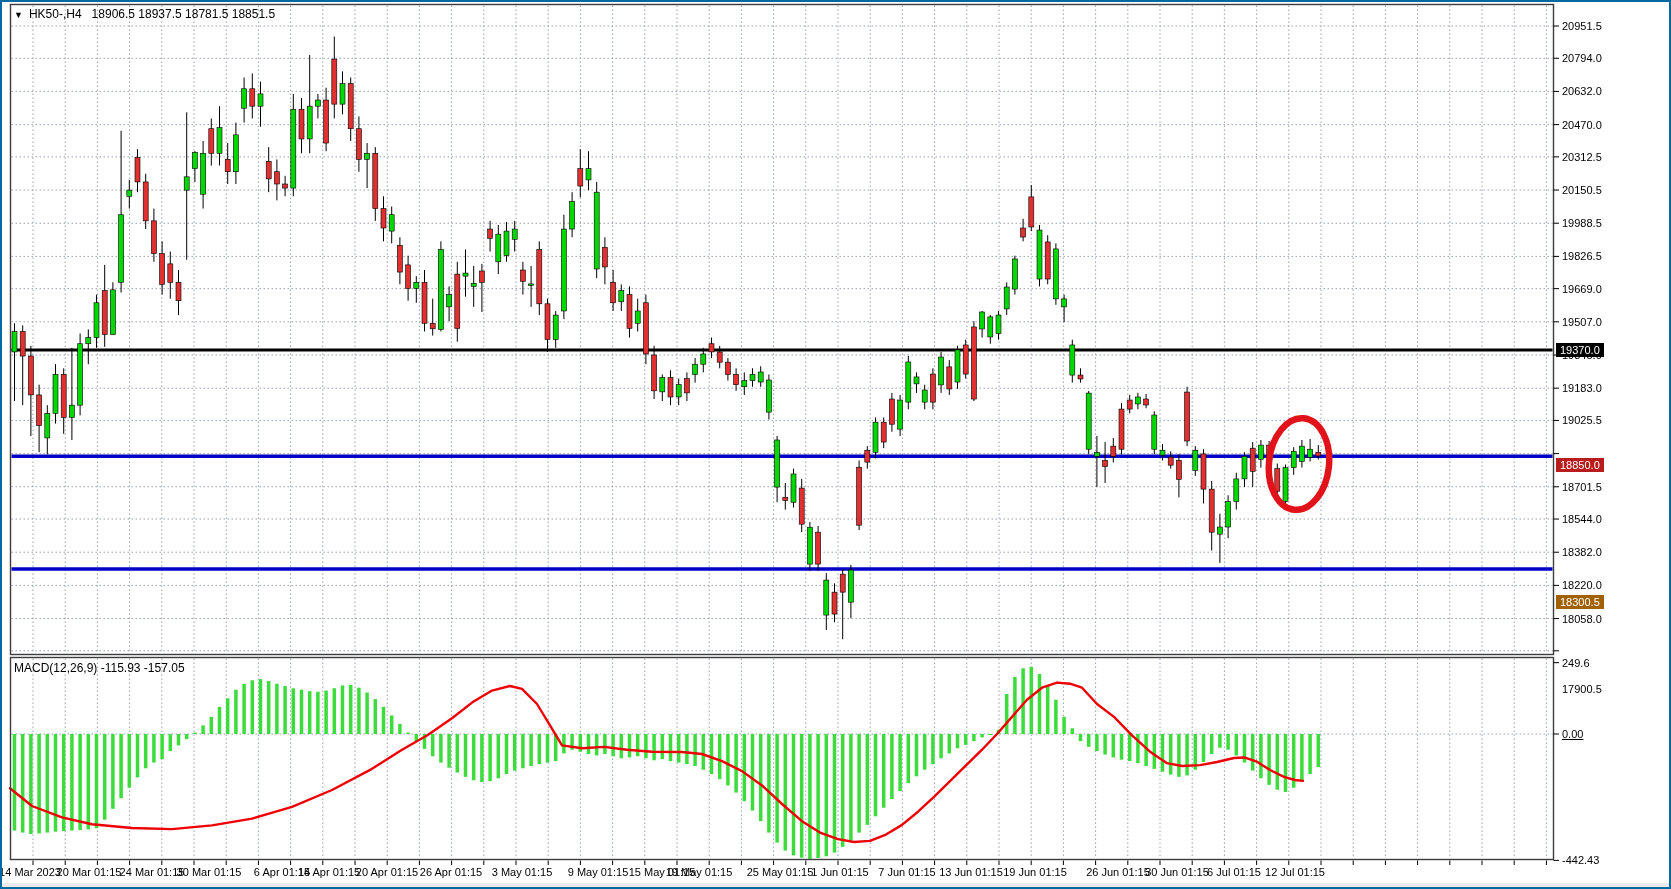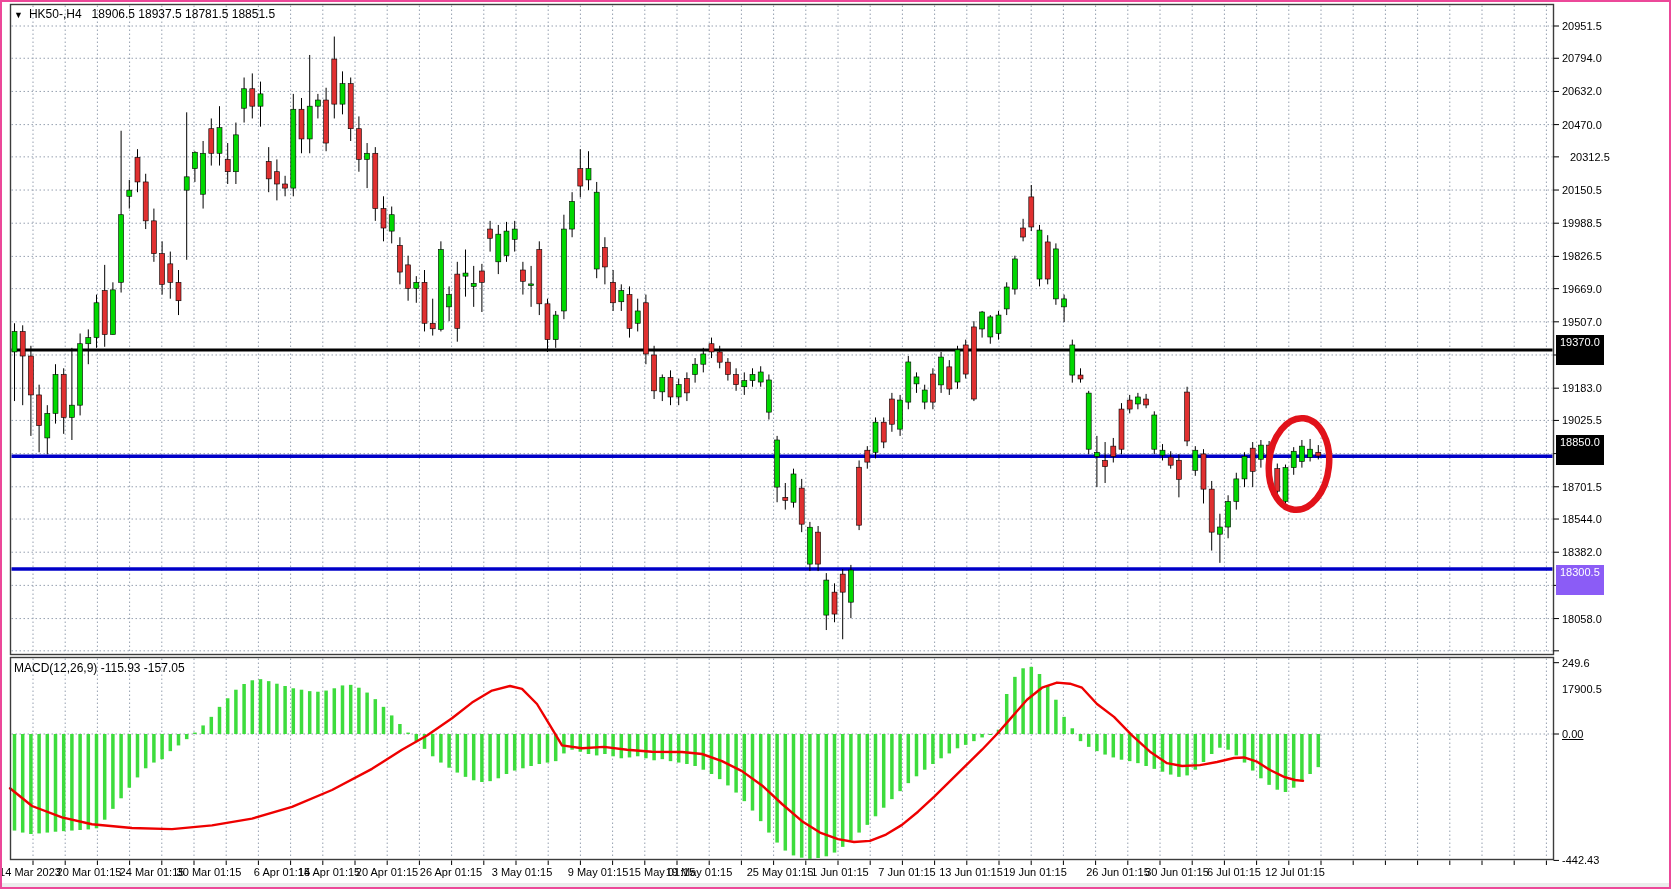--- a/index.html
+++ b/index.html
@@ -1,23 +1,23 @@
 <!DOCTYPE html>
 <html><head>
 <meta charset="utf-8">
 <style>
   html,body{margin:0;padding:0;background:#d4d0c8;font-family:"Liberation Sans",sans-serif;}
-  #win{position:relative;width:1667px;height:885px;background:#ffffff;border:2px solid #ec4899;overflow:hidden;}
+  #win{position:relative;width:1667px;height:885px;background:#ffffff;border:2px solid #0369a1;overflow:hidden;}
   #chart-svg{position:absolute;left:0;top:0;}
   .hdr{position:absolute;left:12px;top:5px;font-size:12px;color:#000;white-space:nowrap;z-index:30;}
   .hdr .dd{font-size:9px;margin-right:6px;}
   .hdr .sym{margin-right:10px;}
   .macdlbl{position:absolute;left:12px;top:659px;font-size:12px;color:#000;white-space:nowrap;z-index:30;}
   .ptick{position:absolute;left:1560px;font-size:11px;color:#000;transform:translateY(-50%);white-space:nowrap;z-index:10;}
-  .pmark{position:absolute;left:1554px;font-size:11px;color:#fff;padding:0 4px;height:30px;line-height:14px;transform:translateY(-50%);white-space:nowrap;z-index:20;}
+  .pmark{position:absolute;left:1554px;font-size:11px;color:#fff;padding:0 4px;height:14px;line-height:14px;transform:translateY(-50%);white-space:nowrap;z-index:20;}
   .mtick{position:absolute;left:1560px;font-size:11px;color:#000;transform:translateY(-50%);white-space:nowrap;z-index:10;}
   .dtick{position:absolute;top:864px;font-size:11px;color:#000;transform:translateX(-50%);white-space:nowrap;z-index:10;}
   .botstrip{position:absolute;left:0;right:0;top:881px;height:4px;background:#ececec;}
 </style>
 </head>
 <body>
 
 <div id="win">
   <svg id="chart-svg" width="1667" height="885">
       <line x1="31" y1="3.5" x2="31" y2="651.5" stroke="#96a0b0" stroke-width="1" stroke-dasharray="1.5,2.5"></line>
@@ -704,21 +704,21 @@
   <div class="macdlbl">
     <span>MACD(12,26,9)</span>
     <span>-115.93 -157.05</span>
   </div>
 
   <div id="gen-labels">
       <div class="ptick" style="top: 24px;">20951.5</div>
       <div class="ptick" style="top: 56.2548px;">20794.0</div>
       <div class="ptick" style="top: 89.4311px;">20632.0</div>
       <div class="ptick" style="top: 122.607px;">20470.0</div>
-      <div class="ptick" style="top: 154.862px; margin-left: 8px;">20312.5</div>
+      <div class="ptick" style="top: 154.862px;">20312.5</div>
       <div class="ptick" style="top: 188.039px;">20150.5</div>
       <div class="ptick" style="top: 221.215px;">19988.5</div>
       <div class="ptick" style="top: 254.391px;">19826.5</div>
       <div class="ptick" style="top: 286.646px;">19669.0</div>
       <div class="ptick" style="top: 319.822px;">19507.0</div>
       <div class="ptick" style="top: 352.999px;">19345.0</div>
       <div class="ptick" style="top: 386.175px;">19183.0</div>
       <div class="ptick" style="top: 418.43px;">19025.5</div>
       <div class="ptick" style="top: 484.782px;">18701.5</div>
       <div class="ptick" style="top: 517.037px;">18544.0</div>
@@ -744,17 +744,17 @@
       <div class="dtick" style="left: 778px;">25 May 01:15</div>
       <div class="dtick" style="left: 838px;">1 Jun 01:15</div>
       <div class="dtick" style="left: 905px;">7 Jun 01:15</div>
       <div class="dtick" style="left: 969px;">13 Jun 01:15</div>
       <div class="dtick" style="left: 1033px;">19 Jun 01:15</div>
       <div class="dtick" style="left: 1116px;">26 Jun 01:15</div>
       <div class="dtick" style="left: 1175px;">30 Jun 01:15</div>
       <div class="dtick" style="left: 1232px;">6 Jul 01:15</div>
       <div class="dtick" style="left: 1293px;">12 Jul 01:15</div>
       <div class="pmark" style="top: 347.879px; background: rgb(0, 0, 0);">19370.0</div>
-      <div class="pmark" style="top: 448px; background: #000000;">18850.0</div>
-      <div class="pmark" style="top: 578px; background: #8b5cf6;">18300.5</div>
+      <div class="pmark" style="top: 463px; background: #b91c1c;">18850.0</div>
+      <div class="pmark" style="top: 600px; background: #a16207;">18300.5</div>
     </div>
   <div class="botstrip"></div>
 </div>
 
 </body></html>

